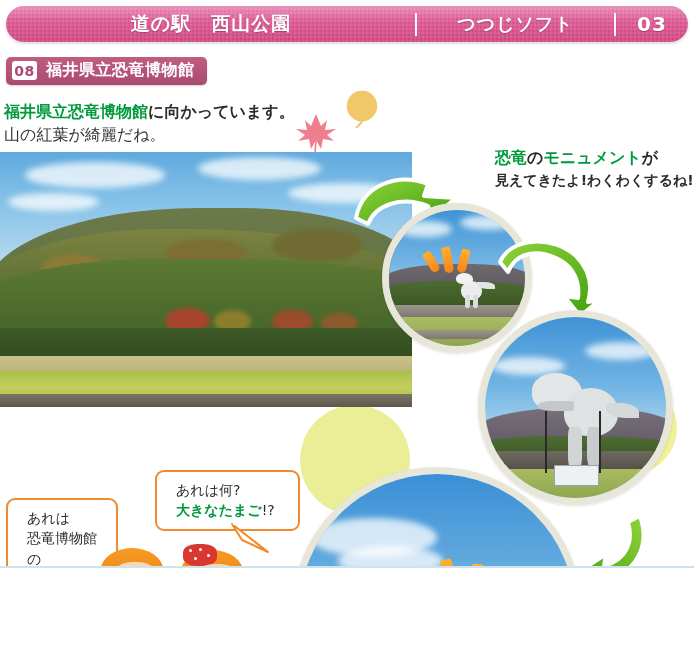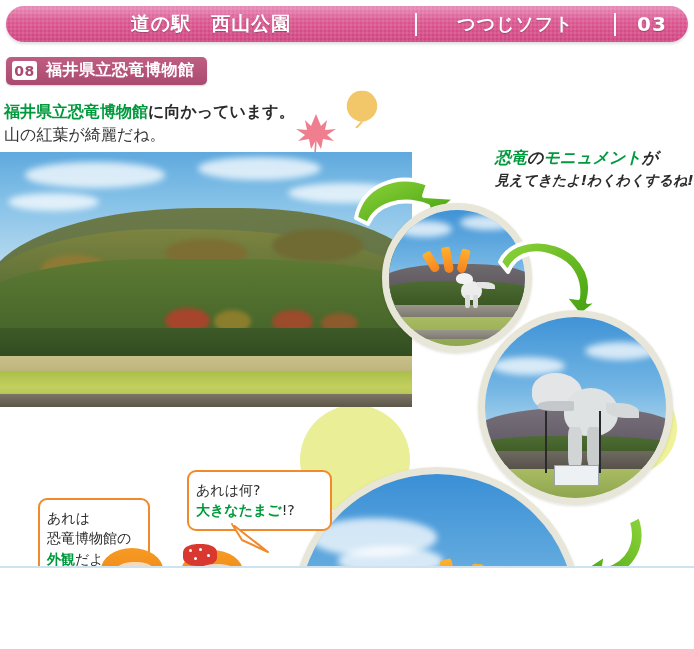--- a/index.html
+++ b/index.html
@@ -173,30 +173,30 @@
     position:absolute;display:block;
     background:linear-gradient(180deg,#ffb02e 0%,#f58220 100%);
     border-radius:2px;
   }
 
   
   .arrow{position:absolute;}
 
   
   .callout{
-    position:absolute;font-size:14px;line-height:1.5;color:#2b2b2b;font-style:italic;
+    position:absolute;font-size:14px;line-height:1.5;color:#2b2b2b;
   }
   .callout .l1{font-size:16px;font-weight:bold;}
   .callout .l2{font-size:14px;font-weight:bold;color:#2b2b2b;}
 
   
   .bubble{
     position:absolute;background:#ffffff;border:2px solid #f08a2a;
-    border-radius:9px;padding:8px 7px;box-sizing:border-box;
-    font-size:14px;line-height:1.45;color:#2b2b2b;margin-left:32px;
+    border-radius:9px;padding:8px 19px;box-sizing:border-box;
+    font-size:14px;line-height:1.45;color:#2b2b2b;
   }
   .bubble b{font-weight:bold;}
 
   
   .kid{position:absolute;}
   .kid .hair{position:absolute;background:linear-gradient(180deg,#f79a22 0%,#e8811a 100%);border-radius:50% 50% 38% 38%;}
   .kid .face{position:absolute;background:linear-gradient(180deg,#fbd9b8 0%,#f0c39c 100%);border-radius:46% 46% 52% 52%;}
   .kid .eye{position:absolute;background:#2f6fc4;border-radius:50%;}
   .kid .mouth{position:absolute;border-bottom:2px solid #c0553c;border-radius:0 0 50% 50%;}
   .kid .torso{position:absolute;background:linear-gradient(180deg,#3f69b5 0%,#32589e 100%);border-radius:26% 26% 16% 16%;}

